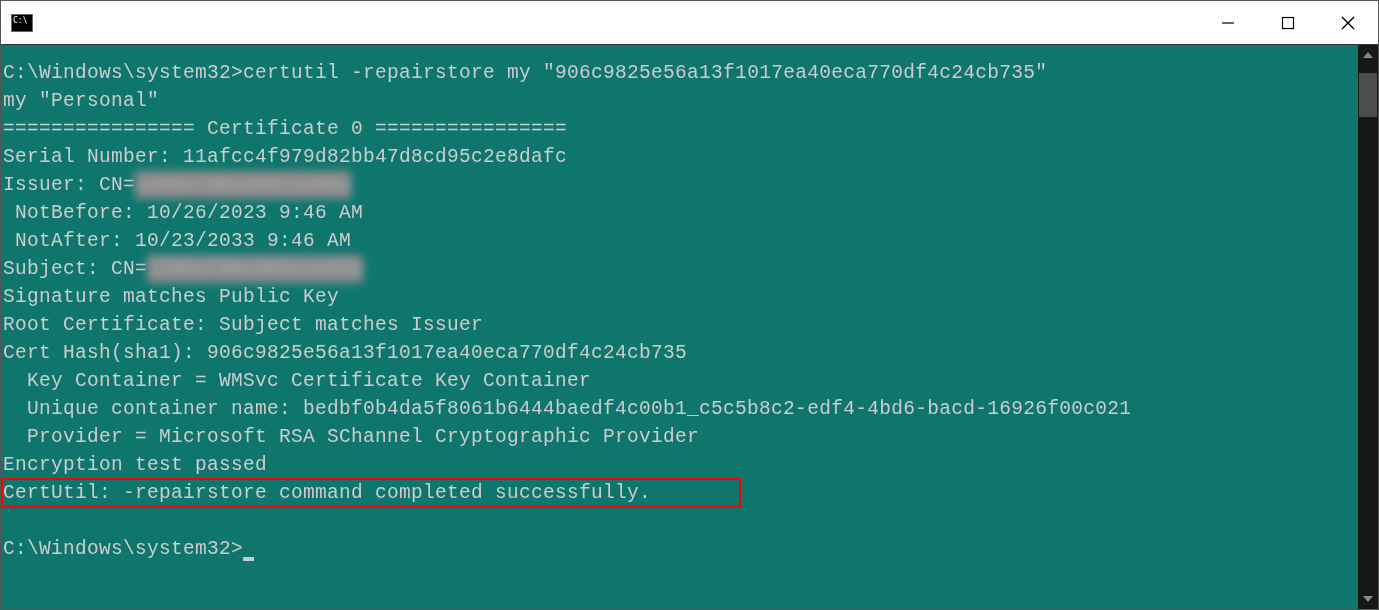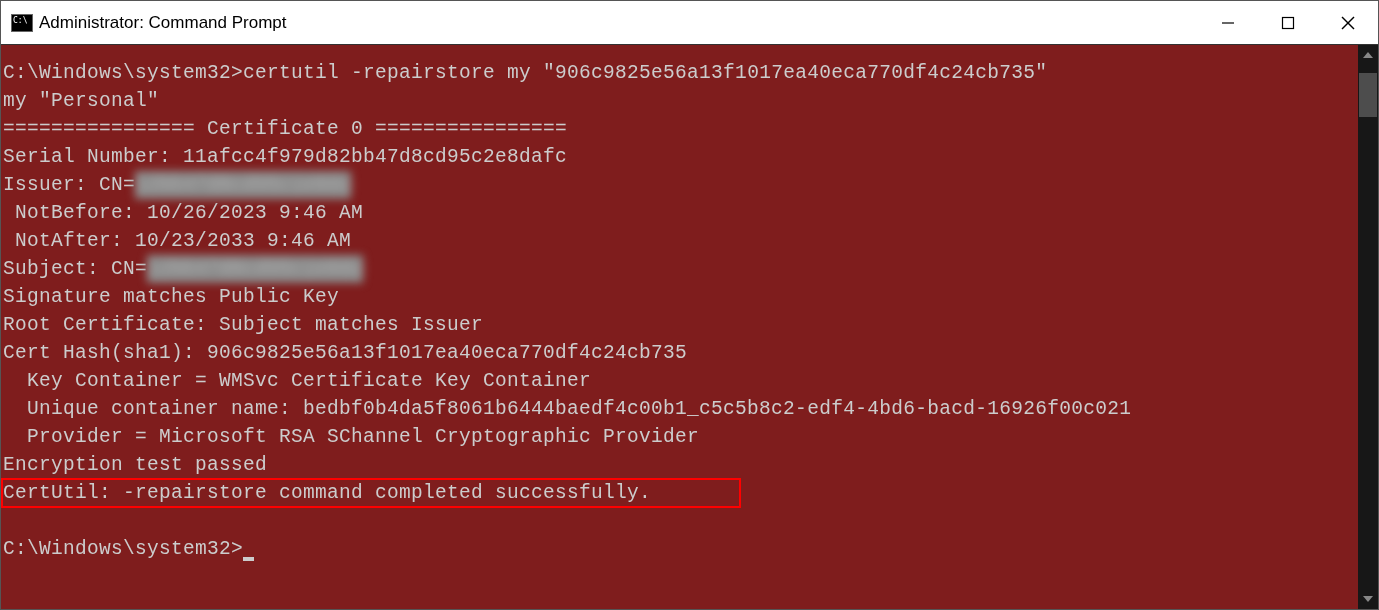--- a/index.html
+++ b/index.html
@@ -66,21 +66,21 @@
     .titlebar-btn svg {
       width: 14px;
       height: 14px;
     }
     .terminal-area {
       position: relative;
       height: calc(100% - 44px);
       display: flex;
     }
     .terminal {
-      background: #7f1d1d;
+      background: #0f766e;
       color: #cccccc;
       font-size: 19.5px;
       line-height: 28px;
       padding: 14px 0 0 2px;
       white-space: pre;
       flex: 1;
       letter-spacing: 0.3px;
       overflow: hidden;
     }
     .scrollbar {
@@ -132,21 +132,20 @@
       margin-bottom: 2px;
     }
     .line { display: block; }
   </style>
 </head>
 <body>
 
 <div class="titlebar">
   <div class="titlebar-left">
     <div class="titlebar-icon"></div>
-    <div class="titlebar-title">Administrator: Command Prompt</div>
   </div>
   <div class="titlebar-controls">
     <div class="titlebar-btn">
       <svg viewBox="0 0 14 14">
           <line x1="1" y1="7" x2="13" y2="7" stroke="#000" stroke-width="1.2"></line>
         </svg>
     </div>
     <div class="titlebar-btn">
       <svg viewBox="0 0 14 14">
           <rect x="1.5" y="1.5" width="11" height="11" fill="none" stroke="#000" stroke-width="1.2"></rect>

